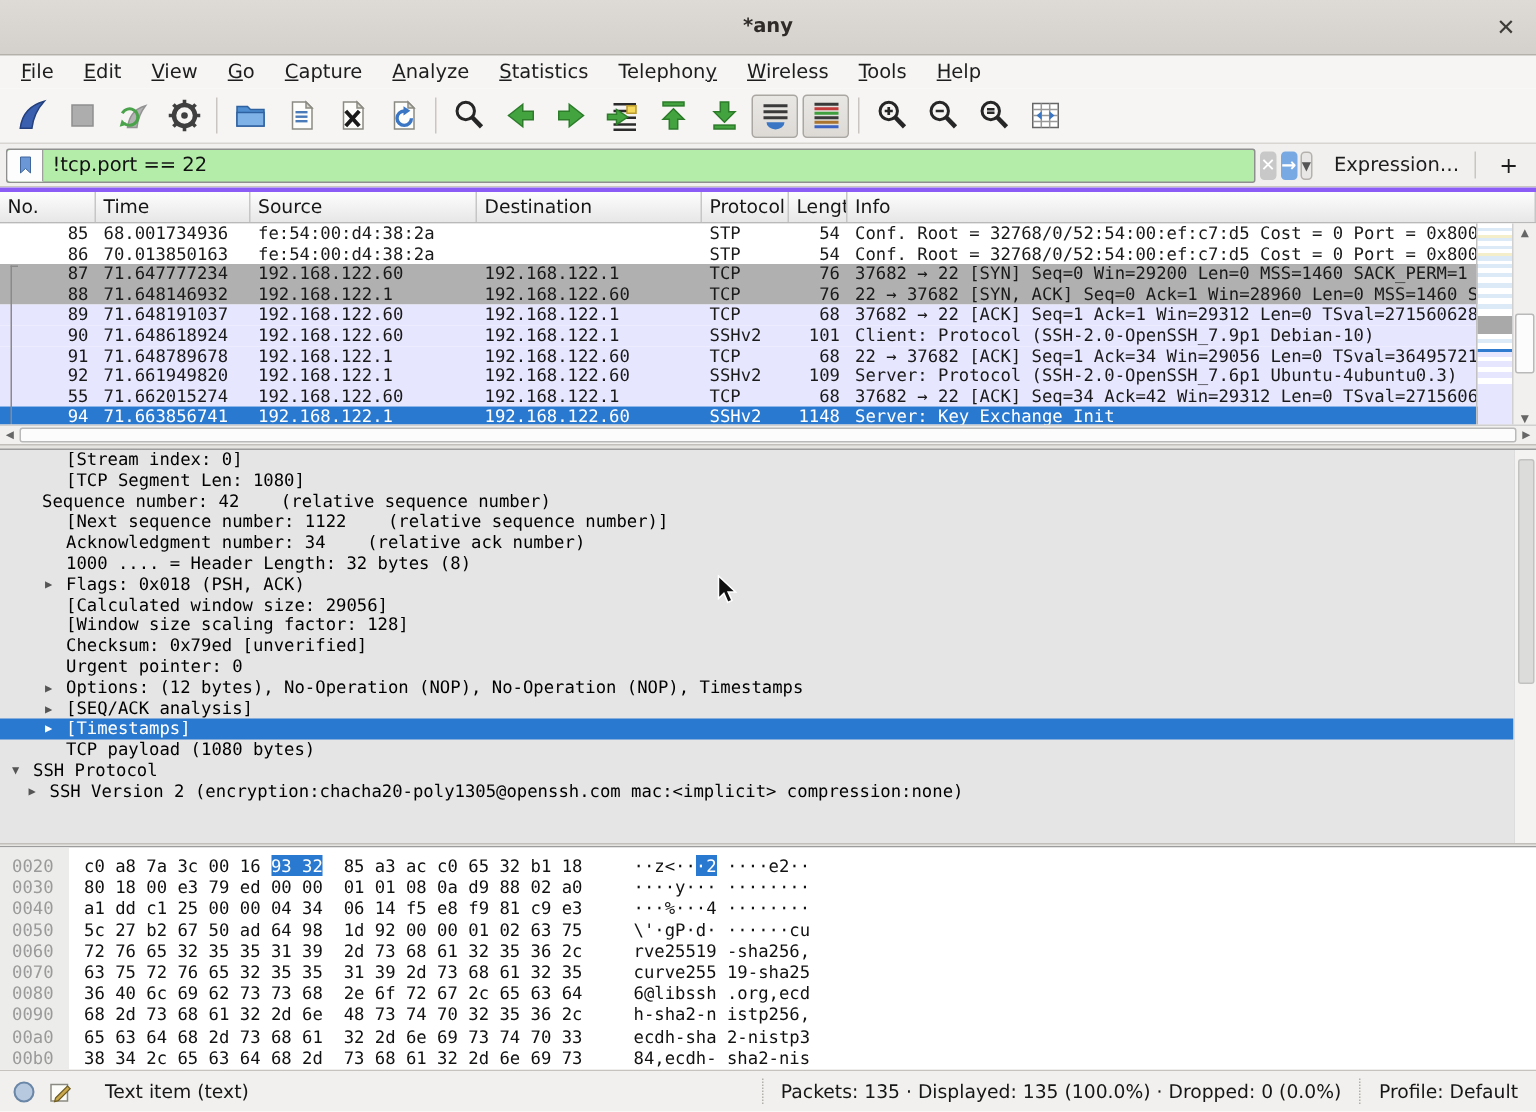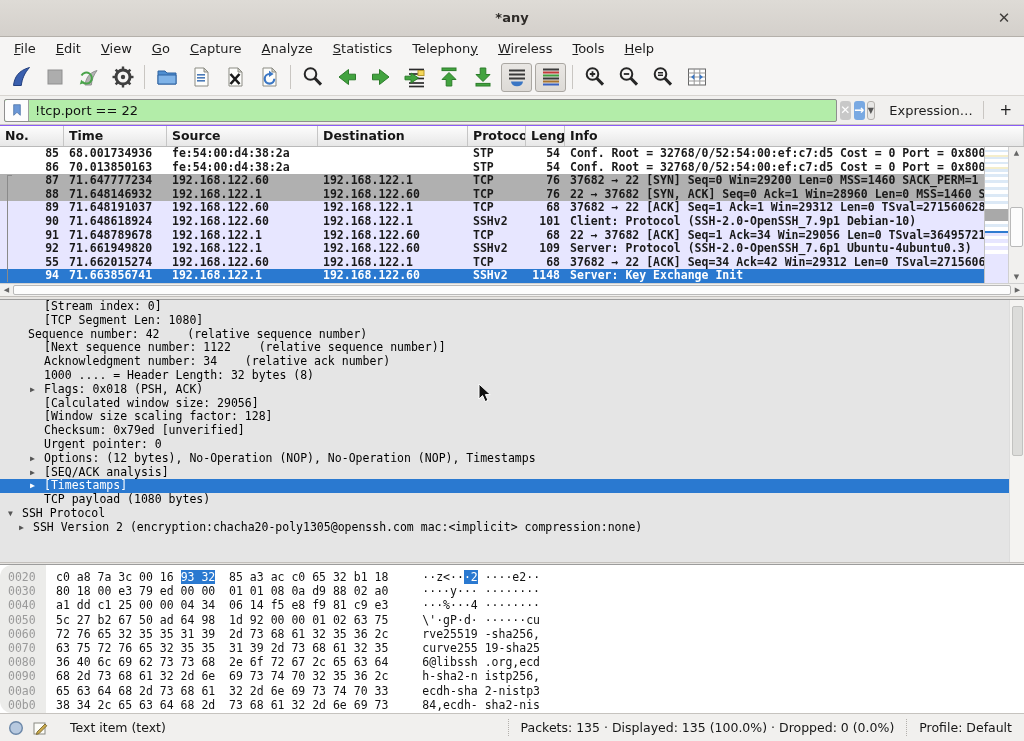--- a/index.html
+++ b/index.html
@@ -40,21 +40,21 @@
   .fbtn { width:19px; height:19px; border-radius:3px; display:flex; align-items:center; justify-content:center;
           margin-left:3px; font-size:12px; }
   .fbtn.clear { background:#c8c8c8; color:#fff; font-weight:bold; }
   .fbtn.apply { background:#79a9e2; color:#fff; font-weight:bold; }
   .fbtn.caret { width:14px; background:#e8e7e5; border:1px solid #b5b2ae; color:#555; font-size:8px; margin-left:2px; }
   .expr { margin-left:14px; font-size:13px; color:#1d1d1d; }
   .fsep { width:1px; height:18px; background:#c9c6c2; margin:0 10px; }
   .plus { font-size:15px; color:#1d1d1d; padding:0 6px; }
 
   
-  .packetlist { position:relative; flex:0 0 auto; height:171px; background:#fff; border-top:1px solid #8b5cf6;font-weight:bold; }
+  .packetlist { position:relative; flex:0 0 auto; height:171px; background:#fff; border-top:3px solid #8b5cf6; }
   .pl-header { height:21px; display:flex; background:linear-gradient(#fdfdfd,#e7e7e7); border-bottom:1px solid #b9b9b9;
                font-size:12.5px; color:#161616; }
   .pl-header .hcell { border-right:1px solid #c6c6c6; padding:2px 0 0 5px; overflow:hidden; white-space:nowrap; }
   .pl-rows { position:relative; height:136px; overflow:hidden;
              font-family:"DejaVu Sans Mono", monospace; font-size:11.5px; }
   .prow { display:flex; height:13.6px; line-height:13.6px; white-space:nowrap; }
   .prow .cell { overflow:hidden; flex:0 0 auto; padding-left:5px; }
   .prow .cell.num { text-align:right; padding-right:5px; padding-left:0; }
   .prow.stp { background:#ffffff; }
   .prow.gray { background:#b0b0b0; }
@@ -99,21 +99,21 @@
   .dline { position:relative; height:13.8px; line-height:13.8px; white-space:pre; overflow:hidden; color:#000; }
   .dline.selected { background:#2a79d0; color:#fff; }
   .dline .tri { position:absolute; top:0; font-size:8px; color:#555; }
   .dline.selected .tri { color:#fff; }
   .d-scroll { position:absolute; right:0; top:0; width:15px; height:100%; background:#f4f3f1; border-left:1px solid #ddd; }
   .d-scroll .thumb { position:absolute; left:2px; width:11px; top:6px; height:150px; background:#dcdcda;
                      border:1px solid #c2c2c0; border-radius:2px; }
 
   
   .hexpane { position:relative; height:148px; background:#fff; overflow:hidden; flex:0 0 auto; padding-top:5px;
-             font-family:"DejaVu Sans Mono", monospace; font-size:11.5px;border-radius:12px; }
+             font-family:"DejaVu Sans Mono", monospace; font-size:11.5px; }
   .hexcol-bg { position:absolute; left:0; top:0; bottom:0; width:46px; background:#ececea; }
   .hrow { position:relative; height:14.2px; line-height:14.2px; white-space:pre; }
   .hrow .off { display:inline-block; width:46px; padding-left:8px; color:#9a9a9a; }
   .hrow .hx { margin-left:10px; color:#111; }
   .hrow .as { margin-left:34px; color:#111; }
   .hl { background:#2a79d0; color:#fff; }
 
   
   .statusbar { height:28px; background:#f1f0ee; border-top:1px solid #c6c3bf; display:flex; align-items:center;
                font-size:12.5px; color:#161616; flex:1 1 auto; }
@@ -480,21 +480,21 @@
   <div class="hexpane">
     <div class="hexcol-bg"></div>
     <div id="hex-rows">
         <div class="hrow"><span class="off">0020</span><span class="hx">c0 a8 7a 3c 00 16 <span class="hl">93 32</span>  85 a3 ac c0 65 32 b1 18</span><span class="as">··z&lt;··<span class="hl">·2</span> ····e2··</span></div>
         <div class="hrow"><span class="off">0030</span><span class="hx">80 18 00 e3 79 ed 00 00  01 01 08 0a d9 88 02 a0</span><span class="as">····y··· ········</span></div>
         <div class="hrow"><span class="off">0040</span><span class="hx">a1 dd c1 25 00 00 04 34  06 14 f5 e8 f9 81 c9 e3</span><span class="as">···%···4 ········</span></div>
         <div class="hrow"><span class="off">0050</span><span class="hx">5c 27 b2 67 50 ad 64 98  1d 92 00 00 01 02 63 75</span><span class="as">\'·gP·d· ······cu</span></div>
         <div class="hrow"><span class="off">0060</span><span class="hx">72 76 65 32 35 35 31 39  2d 73 68 61 32 35 36 2c</span><span class="as">rve25519 -sha256,</span></div>
         <div class="hrow"><span class="off">0070</span><span class="hx">63 75 72 76 65 32 35 35  31 39 2d 73 68 61 32 35</span><span class="as">curve255 19-sha25</span></div>
         <div class="hrow"><span class="off">0080</span><span class="hx">36 40 6c 69 62 73 73 68  2e 6f 72 67 2c 65 63 64</span><span class="as">6@libssh .org,ecd</span></div>
-        <div class="hrow"><span class="off">0090</span><span class="hx">68 2d 73 68 61 32 2d 6e  69 73 74 70 32 35 36 2c</span><span class="as">h-sha2-n istp256,</span></div>
+        <div class="hrow"><span class="off">0090</span><span class="hx">68 2d 73 68 61 32 2d 6e  48 73 74 70 32 35 36 2c</span><span class="as">h-sha2-n istp256,</span></div>
         <div class="hrow"><span class="off">00a0</span><span class="hx">65 63 64 68 2d 73 68 61  32 2d 6e 69 73 74 70 33</span><span class="as">ecdh-sha 2-nistp3</span></div>
         <div class="hrow"><span class="off">00b0</span><span class="hx">38 34 2c 65 63 64 68 2d  73 68 61 32 2d 6e 69 73</span><span class="as">84,ecdh- sha2-nis</span></div>
       </div>
   </div>
 
   <div class="statusbar">
     <div class="sb-left">
       <svg width="16" height="16" viewBox="0 0 16 16">
         <circle cx="8" cy="8" r="6.3" fill="#b7c9df" stroke="#6b87a8" stroke-width="1.4"></circle>
       </svg>

